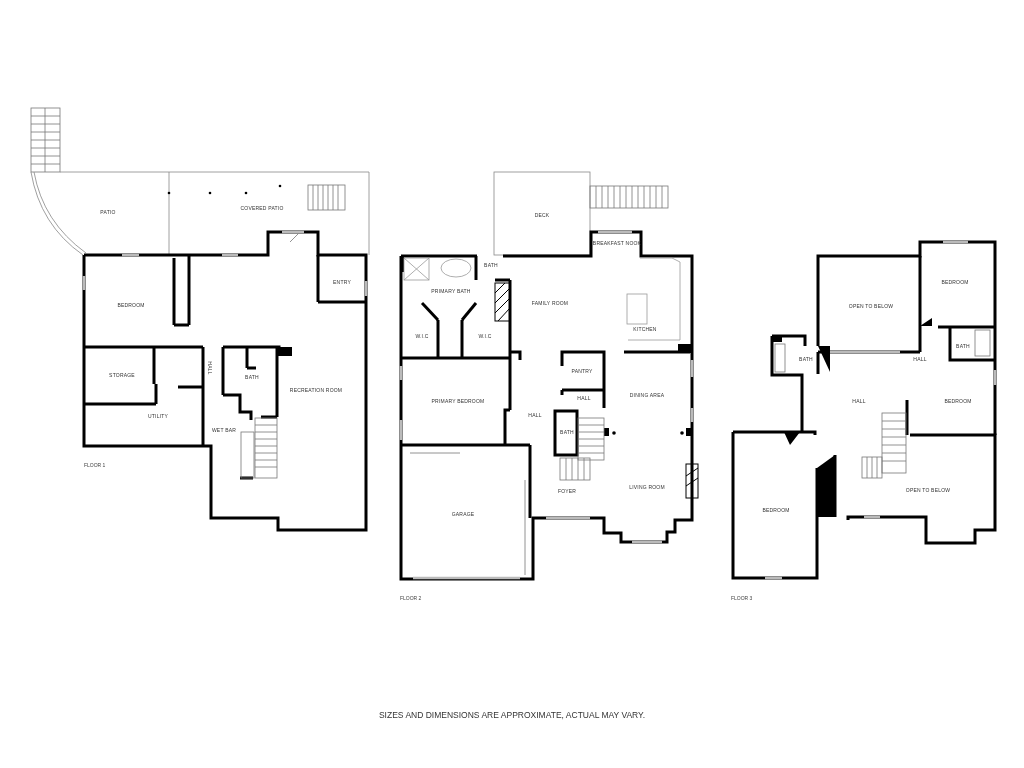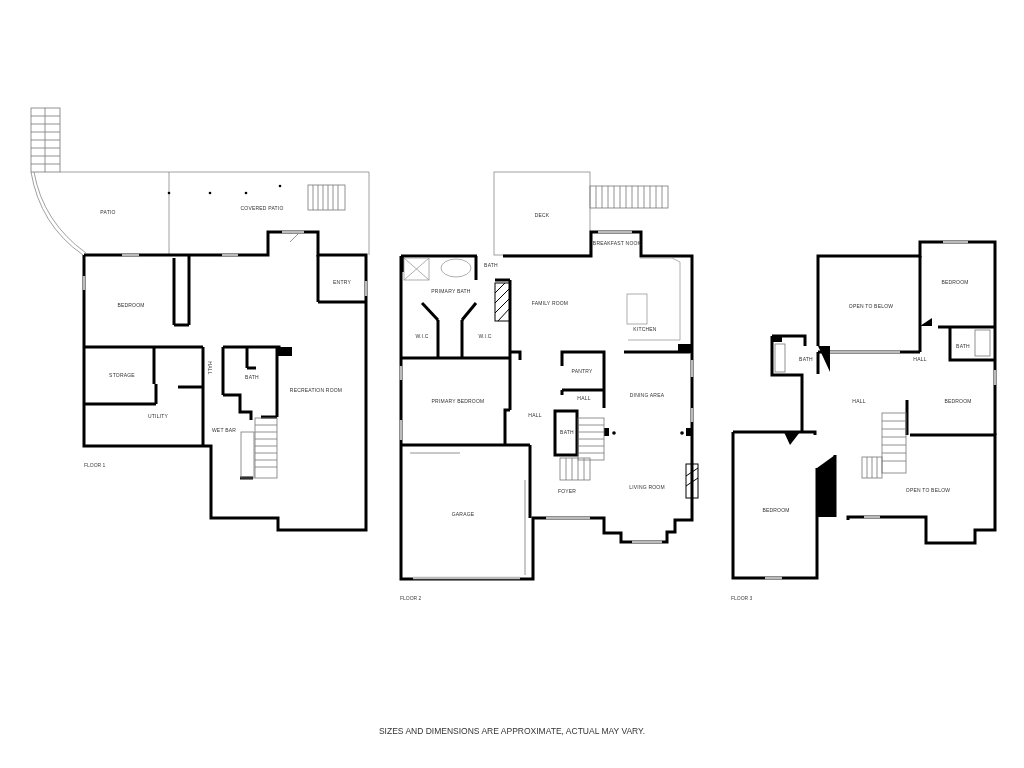--- a/index.html
+++ b/index.html
@@ -1,21 +1,21 @@
 <!DOCTYPE html>
 <html><head>
 <meta charset="utf-8">
 <style>
   html, body { margin:0; padding:0; background:#ffffff; }
   body { width:1024px; height:768px; position:relative; overflow:hidden; font-family:"Liberation Sans", sans-serif; }
   svg.plan { position:absolute; left:0; top:0; }
   .lbl { position:absolute; font-family:"Liberation Sans", sans-serif; font-size:5px; color:#333; letter-spacing:0.2px; white-space:nowrap; transform:translate(-50%,-50%); }
   .lbl.v { transform:translate(-50%,-50%) rotate(90deg); }
   .floor-lbl { position:absolute; font-size:5px; color:#444; white-space:nowrap; }
-  .disclaimer { position:absolute; left:0; width:1024px; top:726px; text-align:center; font-size:8.5px; color:#333; }
+  .disclaimer { position:absolute; left:0; width:1024px; top:710px; text-align:center; font-size:8.5px; color:#333; }
 </style>
 </head>
 <body>
 
 <svg class="plan" width="1024" height="768" viewBox="0 0 1024 768">
 
   <g fill="none" stroke="#000">
 
     <g stroke="#777" stroke-width="0.8">
       <rect x="31" y="108" width="29" height="64"></rect>

